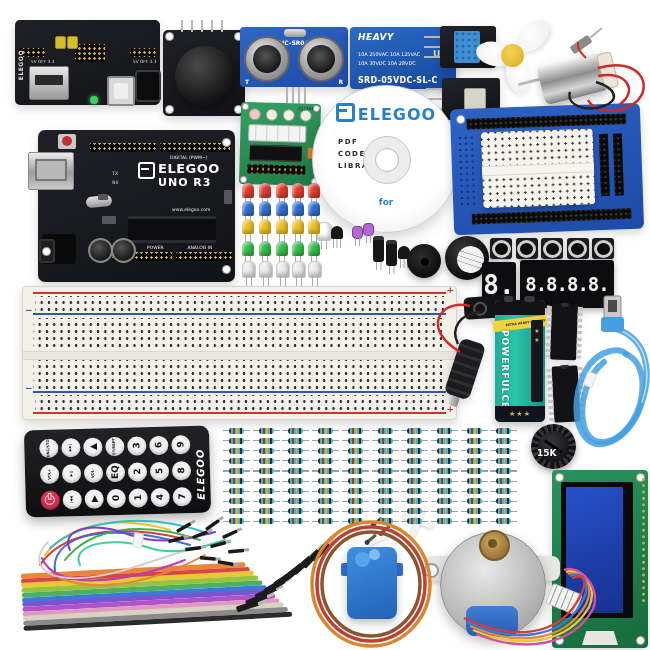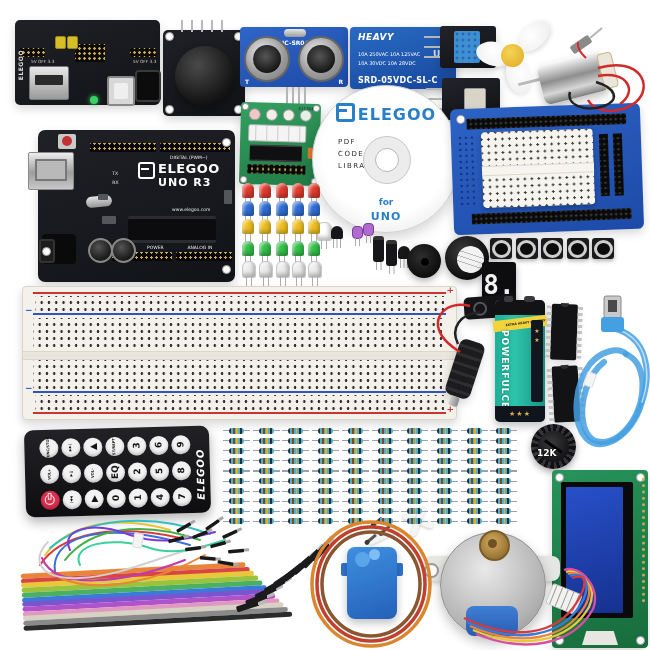--- a/index.html
+++ b/index.html
@@ -86,21 +86,21 @@
   .drv-code{position:absolute;right:2px;top:2px;font-size:5px;color:#123;transform:scale(.8);}
   
   #cd{left:312px;top:85px;width:146px;height:146px;border-radius:50%;
      background:radial-gradient(circle at 50% 45%,#ffffff 0 58%,#f4f4f4 72%,#e2e2e2 100%);
      border:1px solid #cfcfcf;box-shadow:0 5px 14px rgba(0,0,0,.18);}
   .cd-ring{position:absolute;left:50px;top:50px;width:46px;height:46px;border-radius:50%;background:#ececec;border:1px solid #c8c8c8;}
   .cd-hole{position:absolute;left:11px;top:11px;width:22px;height:22px;border-radius:50%;background:#fff;border:1px solid #b8b8b8;}
   .cd-logo{position:absolute;left:0;right:0;top:17px;text-align:center;color:#2a7fc9;font-weight:bold;font-size:16px;letter-spacing:1px;}
   .cd-logo-ico{display:inline-block;width:13px;height:13px;border:3px solid #2a7fc9;border-radius:3px;vertical-align:-2px;margin-right:3px;position:relative;}
   .cd-logo-ico::after{content:'';position:absolute;left:0;top:3px;width:8px;height:3px;background:#2a7fc9;}
-  .cd-line{position:absolute;left:25px;font-size:7px;font-weight:normal;color:#2b2b2b;letter-spacing:1.5px;}
+  .cd-line{position:absolute;left:25px;font-size:7px;font-weight:bold;color:#2b2b2b;letter-spacing:1.5px;}
   .cd-t1{position:absolute;left:0;right:0;top:96px;text-align:center;color:#2a7fc9;font-weight:bold;font-size:10.5px;}
   .cd-t2{position:absolute;left:0;right:0;top:111px;text-align:center;color:#2a7fc9;font-weight:bold;font-size:9px;}
   .cd-t3{position:absolute;left:0;right:0;top:124px;text-align:center;color:#2a7fc9;font-weight:bold;font-size:11px;letter-spacing:1px;}
   
   #shield{left:452px;top:106px;width:190px;height:126px;background:linear-gradient(160deg,#2d63c6,#1d4aa8);border-radius:6px;transform:rotate(-2deg);}
   .sh-hdr{position:absolute;height:11px;background:#0a0a0a;background-image:radial-gradient(circle,#3a3a3a 1px,transparent 1.3px);background-size:5px 5px;background-position:2px 3px;border-radius:1px;}
   .sh-bb{position:absolute;left:30px;top:24px;width:112px;height:76px;background:#f6f4ef;border-radius:4px;
      background-image:radial-gradient(circle,#3a3a3a 1px,transparent 1.3px);background-size:7px 6.8px;background-position:4px 4px;box-shadow:0 2px 5px rgba(0,0,0,.25);}
   .sh-bb::after{content:'';position:absolute;left:0;right:0;top:34px;height:8px;background:#f6f4ef;border-top:1px solid #ddd8cc;border-bottom:1px solid #ddd8cc;}
   .sh-grid{position:absolute;left:6px;top:26px;width:20px;height:72px;background-image:radial-gradient(circle,#12337e 1.2px,transparent 1.6px);background-size:6px 6px;}
@@ -327,21 +327,20 @@
 
   <div id="cd" class="abs">
     <div class="cd-logo"><span class="cd-logo-ico"></span><span>ELEGOO</span></div>
     <div class="cd-line" style="top:52px;">PDF</div>
     <div class="cd-line" style="top:64px;">CODE</div>
     <div class="cd-line" style="top:76px;">LIBRARIES</div>
     <div class="cd-ring">
         <div class="cd-hole"></div>
       </div>
     <div class="cd-t2">for</div>
-    <div class="cd-t3">UNO</div>
   </div>
 
   <div id="shield" class="abs shadow">
     <div class="sh-hdr" style="left:16px;top:10px;width:160px;"></div>
     <div class="sh-hdr" style="left:18px;top:105px;width:160px;"></div>
     <div class="sh-grid"></div>
     <div class="sh-bb"></div>
     <div class="sh-vhdr" style="left:148px;top:30px;"></div>
     <div class="sh-vhdr" style="left:162px;top:30px;"></div>
     <span class="hole" style="left:6px;top:6px;"></span>
@@ -355,20 +354,21 @@
   <div class="disc abs ecap" style="left:386px;top:240px;"></div>
   <div class="disc abs trans" style="left:398px;top:246px;"></div>
   <div class="disc abs trans" style="left:411px;top:250px;"></div>
 
   <div id="buzzer-passive" class="abs"></div>
   <div id="buzzer-active" class="abs">
     <div class="bz-sticker"></div>
   </div>
 
   <div class="sevenseg abs" style="left:482px;top:262px;width:34px;height:46px;font-size:26px;">8.</div>
+  <div class="sevenseg abs" style="left:520px;top:260px;width:94px;height:48px;font-size:19px;letter-spacing:-1px;">8.8.8.8.</div>
 
   <div id="breadboard" class="abs shadow">
     <div class="bb-line" style="top:5px;background:#cc3333;"></div>
     <div class="bb-dots" style="left:12px;right:12px;top:9px;height:15px;"></div>
     <div class="bb-line" style="top:26px;background:#3355bb;"></div>
     <div class="bb-dots" style="left:10px;right:14px;top:31px;height:33px;"></div>
     <div class="bb-gap"></div>
     <div class="bb-dots" style="left:10px;right:14px;top:73px;height:33px;"></div>
     <div class="bb-line" style="top:104px;background:#3355bb;"></div>
     <div class="bb-dots" style="left:12px;right:12px;top:108px;height:15px;"></div>
@@ -390,21 +390,21 @@
   </div>
 
   <div class="ic abs shadow" style="left:551px;top:304px;transform:rotate(2deg);">
       <i></i>
     </div>
   <div class="ic abs shadow" style="left:553px;top:366px;transform:rotate(-3deg);">
       <i></i>
     </div>
 
   <div id="pot" class="abs"></div>
-  <div id="pot-label" class="abs">12K</div>
+  <div id="pot-label" class="abs">15K</div>
 
   <div id="remote" class="abs">
     <div id="remote-brand">ELEGOO</div>
   <div class="rbtn word" style="left: 14.5px; top: 8.5px;">
         <span>FUNC/STOP</span>
       </div>
       <div class="rbtn word" style="left: 36.5px; top: 8.5px;">
         <span>▶▶|</span>
       </div>
       <div class="rbtn" style="left: 58.5px; top: 8.5px;">

